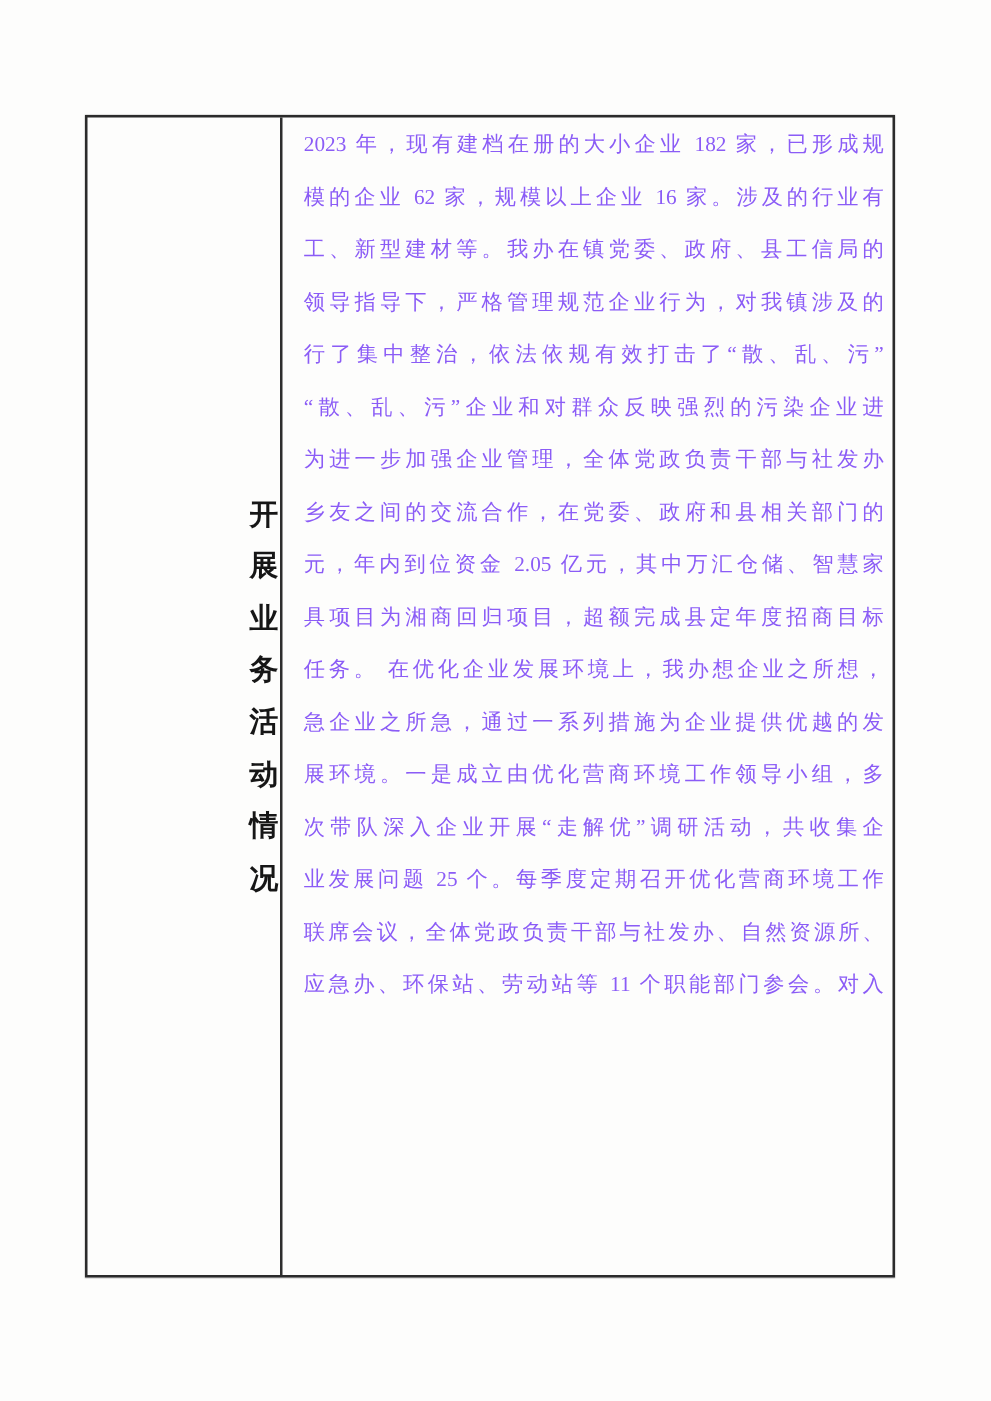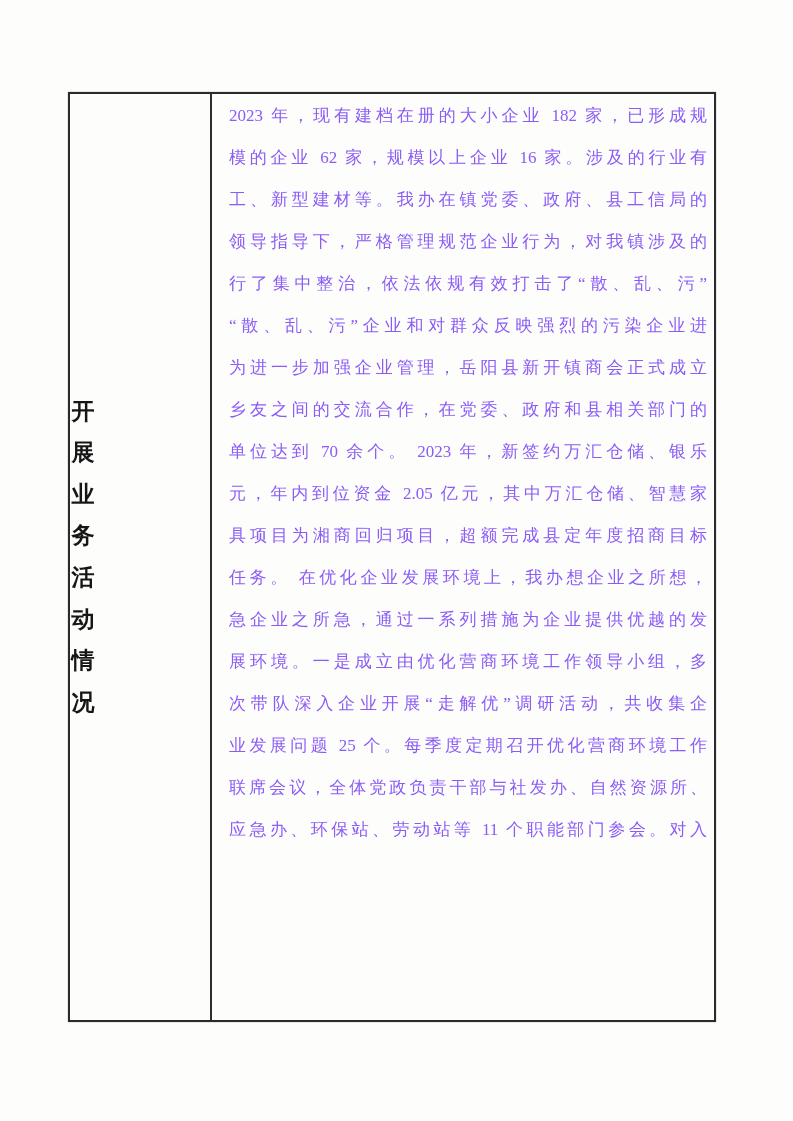--- a/index.html
+++ b/index.html
@@ -21,26 +21,26 @@
     top: 92px;
     width: 648px;
     height: 930px;
     box-sizing: border-box;
     border: 2.5px solid #2b2b2b;
     box-shadow: 0 0 1px rgba(40,40,40,0.6);
     display: flex;
     background: #fdfdfc;
   }
   .row-header-cell {
-    width: 142px;
+    width: 156px;
     box-sizing: border-box;
     border-right: 2px solid #2e2e2e;
     display: flex;
     align-items: center;
-    justify-content: flex-start;
+    justify-content: flex-end;
   }
   .row-header-text {
     width: 26px;
     font-size: 23px;
     font-weight: bold;
     line-height: 41.6px;
     text-align: center;
     word-break: break-all;
     letter-spacing: 0;
     color: #161616;
@@ -68,23 +68,22 @@
   <div class="row-header-cell">
     <div class="row-header-text">开展业务活动情况</div>
   </div>
   <div class="body-cell">
     <div class="body-line">2023 年，现有建档在册的大小企业 182 家，已形成规</div>
     <div class="body-line">模的企业 62 家，规模以上企业 16 家。涉及的行业有</div>
     <div class="body-line">工、新型建材等。我办在镇党委、政府、县工信局的</div>
     <div class="body-line">领导指导下，严格管理规范企业行为，对我镇涉及的</div>
     <div class="body-line">行了集中整治，依法依规有效打击了“散、乱、污”</div>
     <div class="body-line">“散、乱、污”企业和对群众反映强烈的污染企业进</div>
-    <div class="body-line">为进一步加强企业管理，岳阳县新开镇商会正式成立</div>
+    <div class="body-line">为进一步加强企业管理，全体党政负责干部与社发办</div>
     <div class="body-line">乡友之间的交流合作，在党委、政府和县相关部门的</div>
-    <div class="body-line">单位达到 70 余个。 2023 年，新签约万汇仓储、银乐</div>
     <div class="body-line">元，年内到位资金 2.05 亿元，其中万汇仓储、智慧家</div>
     <div class="body-line">具项目为湘商回归项目，超额完成县定年度招商目标</div>
     <div class="body-line">任务。 在优化企业发展环境上，我办想企业之所想，</div>
     <div class="body-line">急企业之所急，通过一系列措施为企业提供优越的发</div>
     <div class="body-line">展环境。一是成立由优化营商环境工作领导小组，多</div>
     <div class="body-line">次带队深入企业开展“走解优”调研活动，共收集企</div>
     <div class="body-line">业发展问题 25 个。每季度定期召开优化营商环境工作</div>
     <div class="body-line">联席会议，全体党政负责干部与社发办、自然资源所、</div>
     <div class="body-line">应急办、环保站、劳动站等 11 个职能部门参会。对入</div>
   </div>

